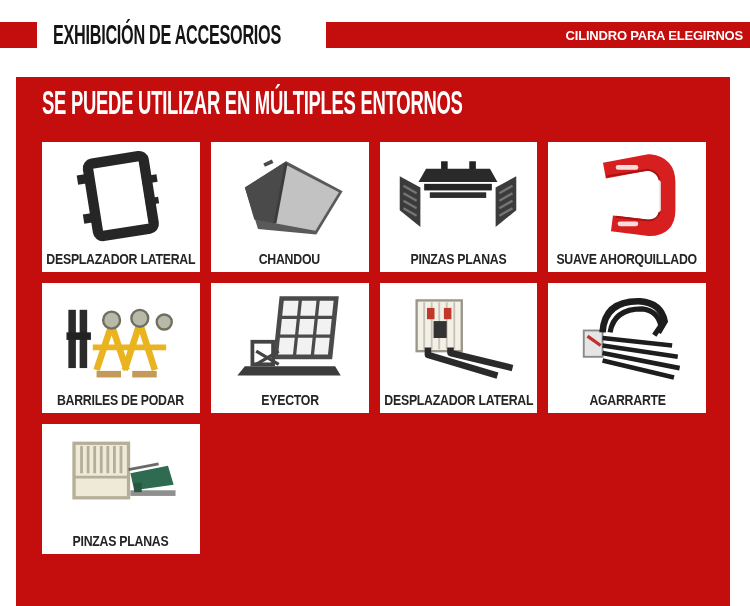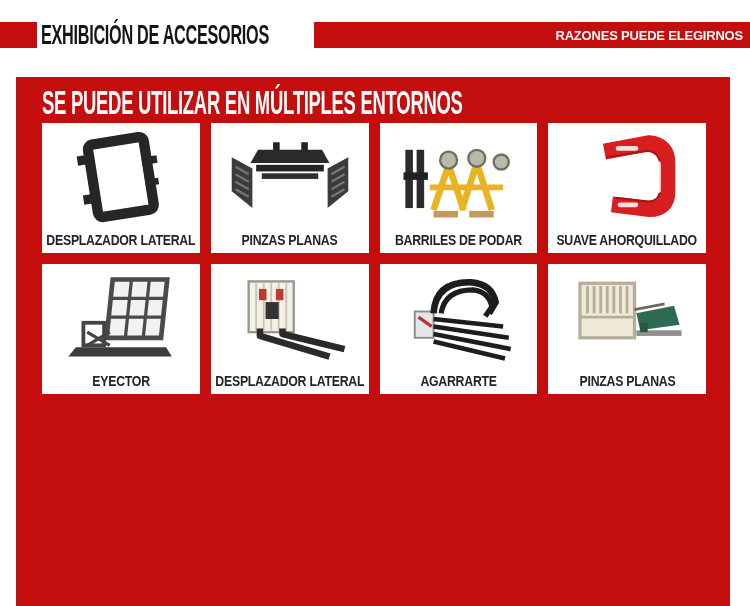--- a/index.html
+++ b/index.html
@@ -13,21 +13,21 @@
     font-family:"Liberation Sans",sans-serif;
   }
   
   .header-row{
     position:absolute;left:0;top:22px;width:750px;height:26px;
     display:flex;align-items:stretch;
   }
   .hdr-accent{width:37px;background:var(--red);}
   .hdr-title-zone{
     width:273px;background:#ffffff;display:flex;align-items:center;
-    padding-left:4px;overflow:visible;
+    padding-left:16px;overflow:visible;
   }
   .hdr-title{
     margin:0;font-size:28px;font-weight:700;color:#151515;
     white-space:nowrap;letter-spacing:-0.5px;
     transform:scaleX(0.58);transform-origin:0 50%;
   }
   .hdr-bar{
     flex:1;background:var(--red);
     display:flex;align-items:center;justify-content:flex-end;
     padding-right:7px;
@@ -40,21 +40,21 @@
   .panel{
     position:absolute;left:16px;top:77px;width:714px;height:604px;
     background:var(--red);
   }
   .panel-title{
     margin:0;position:absolute;left:26px;top:7px;
     color:#ffffff;font-size:33px;font-weight:700;white-space:nowrap;
     letter-spacing:-0.5px;transform:scaleX(0.56);transform-origin:0 0;
   }
   .grid{
-    position:absolute;left:26px;top:46px;width:664px;height:412px;
+    position:absolute;left:26px;top:65px;width:664px;height:412px;
     display:grid;
     grid-template-columns:repeat(4,1fr);
     grid-template-rows:repeat(3,1fr);
     gap:11px 11px;
   }
   .cell{
     background:#ffffff;
     display:flex;flex-direction:column;align-items:center;
     padding:3px 2px 4px;
     min-width:0;
@@ -73,21 +73,21 @@
 </style>
 </head>
 <body>
 
 <div class="header-row">
   <div class="hdr-accent"></div>
   <div class="hdr-title-zone">
     <h1 class="hdr-title">EXHIBICIÓN DE ACCESORIOS</h1>
   </div>
   <div class="hdr-bar">
-    <span class="hdr-tagline">RAZONES PUEDE ELEGIRNOS</span>
+    <span class="hdr-tagline">CILINDRO PARA ELEGIRNOS</span>
   </div>
 </div>
 
 <section class="panel">
   <h2 class="panel-title">SE PUEDE UTILIZAR EN MÚLTIPLES ENTORNOS</h2>
 
   <div class="grid">
 
     <div class="cell">
       <div class="img">
@@ -98,39 +98,64 @@
             <rect x="27" y="20" width="12" height="10" fill="#262626"></rect>
             <rect x="27" y="62" width="12" height="10" fill="#262626"></rect>
             <rect x="96" y="32" width="15" height="8" fill="#262626"></rect>
             <rect x="96" y="56" width="13" height="7" fill="#262626"></rect>
           </g>
         </svg>
       </div>
       <div class="label">DESPLAZADOR LATERAL</div>
     </div>
 
+    <div class="cell">
+      <div class="img">
+        <svg viewBox="0 0 140 100">
+          <polygon points="22,40 66,12 126,44 98,90 36,84" fill="#5a5a5a"></polygon>
+          <polygon points="66,16 122,45 97,86 54,78" fill="#c2c2c2"></polygon>
+          <polygon points="22,40 66,12 54,78 32,74" fill="#4a4a4a"></polygon>
+          <line x1="54" y1="78" x2="66" y2="14" stroke="#3c3c3c" stroke-width="3"></line>
+          <rect x="42" y="12" width="10" height="4" fill="#4a4a4a" transform="rotate(-25 47 14)"></rect>
+        </svg>
+      </div>
+      <div class="label">CHANDOU</div>
+    </div>
 
 
     <div class="cell">
       <div class="img">
         <svg viewBox="0 0 140 100">
           <rect x="52" y="12" width="7" height="9" fill="#222222"></rect>
           <rect x="82" y="12" width="7" height="9" fill="#222222"></rect>
           <polygon points="36,20 104,20 112,34 28,34" fill="#2a2a2a"></polygon>
           <rect x="34" y="36" width="72" height="7" fill="#242424"></rect>
           <rect x="40" y="45" width="60" height="6" fill="#2e2e2e"></rect>
           <polygon points="8,28 30,40 30,82 8,64" fill="#3b3b3b"></polygon>
           <polygon points="132,28 110,40 110,82 132,64" fill="#3b3b3b"></polygon>
           <path d="M12,38 L26,46 M12,46 L26,54 M12,54 L26,62 M12,62 L26,70" stroke="#757575" stroke-width="2.5"></path>
           <path d="M128,38 L114,46 M128,46 L114,54 M128,54 L114,62 M128,62 L114,70" stroke="#757575" stroke-width="2.5"></path>
         </svg>
       </div>
       <div class="label">PINZAS PLANAS</div>
     </div>
 
+
+    <div class="cell">
+      <div class="img">
+        <svg viewBox="0 0 140 100">
+          <path d="M46,22 L94,13 Q113,15 113,34 L113,64 Q113,83 94,83 L54,78" fill="none" stroke="#d81f1f" stroke-width="17" stroke-linejoin="round"></path>
+          <path d="M48,28 L92,21 Q105,23 105,36 L105,62 Q105,75 92,75 L58,71" fill="none" stroke="#a81212" stroke-width="2"></path>
+          <rect x="100" y="32" width="6" height="34" rx="3" fill="#ffffff" opacity="0.9"></rect>
+          <rect x="58" y="16" width="24" height="5" rx="2.5" fill="#ffffff" opacity="0.85"></rect>
+          <rect x="60" y="76" width="22" height="5" rx="2.5" fill="#ffffff" opacity="0.85"></rect>
+        </svg>
+      </div>
+      <div class="label">SUAVE AHORQUILLADO</div>
+    </div>
 
     <div class="cell">
       <div class="img">
         <svg viewBox="0 0 140 100">
           <rect x="14" y="20" width="8" height="62" fill="#2b2b2b"></rect>
           <rect x="26" y="20" width="8" height="62" fill="#2b2b2b"></rect>
           <rect x="12" y="44" width="26" height="8" fill="#222222"></rect>
           <path d="M44,84 L60,36 L76,84 M74,84 L90,34 L106,84" stroke="#e9b41f" stroke-width="7" fill="none"></path>
           <line x1="40" y1="60" x2="118" y2="60" stroke="#e9b41f" stroke-width="6"></line>
           <circle cx="60" cy="31" r="9" fill="#b9b9a9" stroke="#6f6f5f" stroke-width="2.5"></circle>
@@ -139,33 +164,20 @@
           <rect x="44" y="85" width="26" height="7" fill="#c49a58"></rect>
           <rect x="82" y="85" width="26" height="7" fill="#c49a58"></rect>
         </svg>
       </div>
       <div class="label">BARRILES DE PODAR</div>
     </div>
 
     <div class="cell">
       <div class="img">
         <svg viewBox="0 0 140 100">
-          <path d="M46,22 L94,13 Q113,15 113,34 L113,64 Q113,83 94,83 L54,78" fill="none" stroke="#d81f1f" stroke-width="17" stroke-linejoin="round"></path>
-          <path d="M48,28 L92,21 Q105,23 105,36 L105,62 Q105,75 92,75 L58,71" fill="none" stroke="#a81212" stroke-width="2"></path>
-          <rect x="100" y="32" width="6" height="34" rx="3" fill="#ffffff" opacity="0.9"></rect>
-          <rect x="58" y="16" width="24" height="5" rx="2.5" fill="#ffffff" opacity="0.85"></rect>
-          <rect x="60" y="76" width="22" height="5" rx="2.5" fill="#ffffff" opacity="0.85"></rect>
-        </svg>
-      </div>
-      <div class="label">SUAVE AHORQUILLADO</div>
-    </div>
-
-    <div class="cell">
-      <div class="img">
-        <svg viewBox="0 0 140 100">
           <g transform="skewX(-6)">
             <rect x="62" y="8" width="58" height="62" fill="#f2f2f2" stroke="#4a4a4a" stroke-width="5"></rect>
             <path d="M82,8 L82,70 M101,8 L101,70 M62,28 L120,28 M62,48 L120,48" stroke="#4a4a4a" stroke-width="3.5"></path>
           </g>
           <rect x="30" y="54" width="22" height="24" fill="none" stroke="#444444" stroke-width="4"></rect>
           <path d="M34,78 L58,64 M58,78 L34,64" stroke="#444444" stroke-width="3.5"></path>
           <polygon points="22,80 118,80 124,90 14,90" fill="#3c3c3c"></polygon>
         </svg>
       </div>
       <div class="label">EYECTOR</div>

